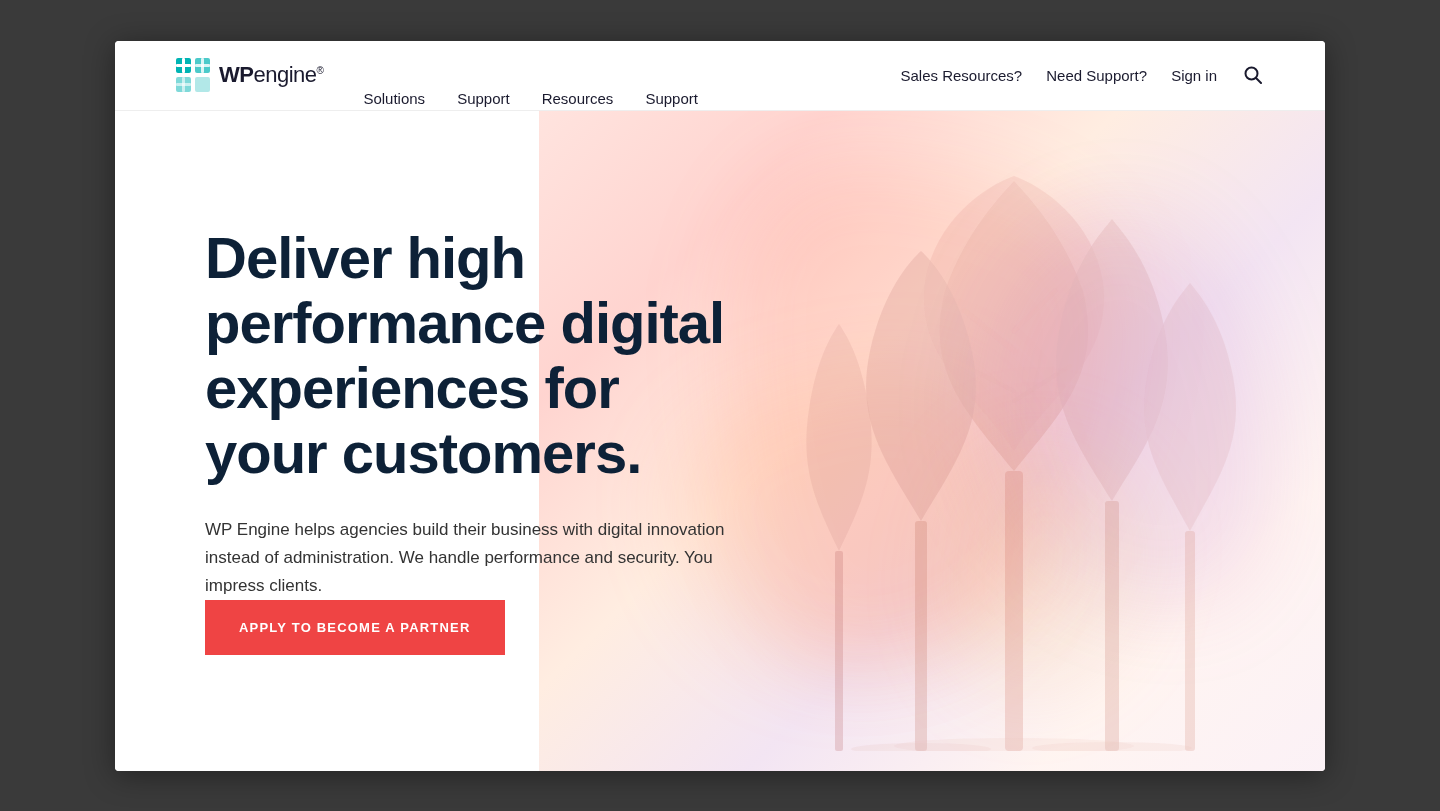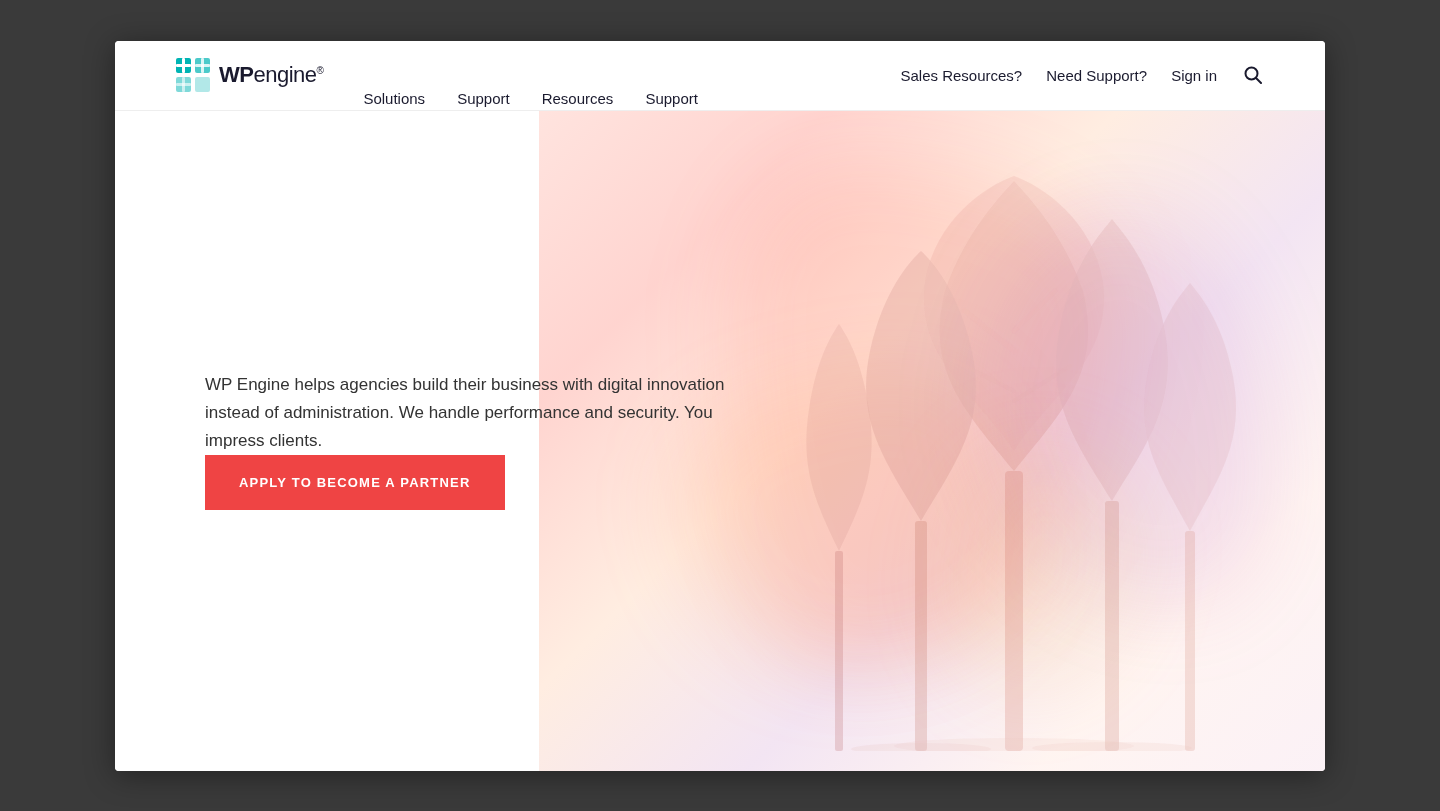--- a/index.html
+++ b/index.html
@@ -294,19 +294,20 @@
         <line x1="249" y1="220" x2="190" y2="190" stroke="#b86050" stroke-width="4" opacity="0.4" stroke-linecap="round"></line>
         <line x1="249" y1="230" x2="305" y2="195" stroke="#b86050" stroke-width="4" opacity="0.4" stroke-linecap="round"></line>
       </g>
 
       <ellipse cx="249" cy="575" rx="120" ry="8" fill="#d08070" opacity="0.2"></ellipse>
       <ellipse cx="156" cy="578" rx="70" ry="6" fill="#c07060" opacity="0.18"></ellipse>
       <ellipse cx="347" cy="577" rx="80" ry="6" fill="#c07060" opacity="0.18"></ellipse>
     </svg>
 
     <div class="hero-content">
+      <h1 class="hero-heading">Deliver high performance digital experiences for your customers.</h1>
       <p class="hero-subtext">WP Engine helps agencies build their business with digital innovation instead of administration. We handle performance and security. You impress clients.</p>
       <button class="cta-button">APPLY TO BECOME A PARTNER</button>
     </div>
 
   </section>
 
 </div>
 
 </body></html>

